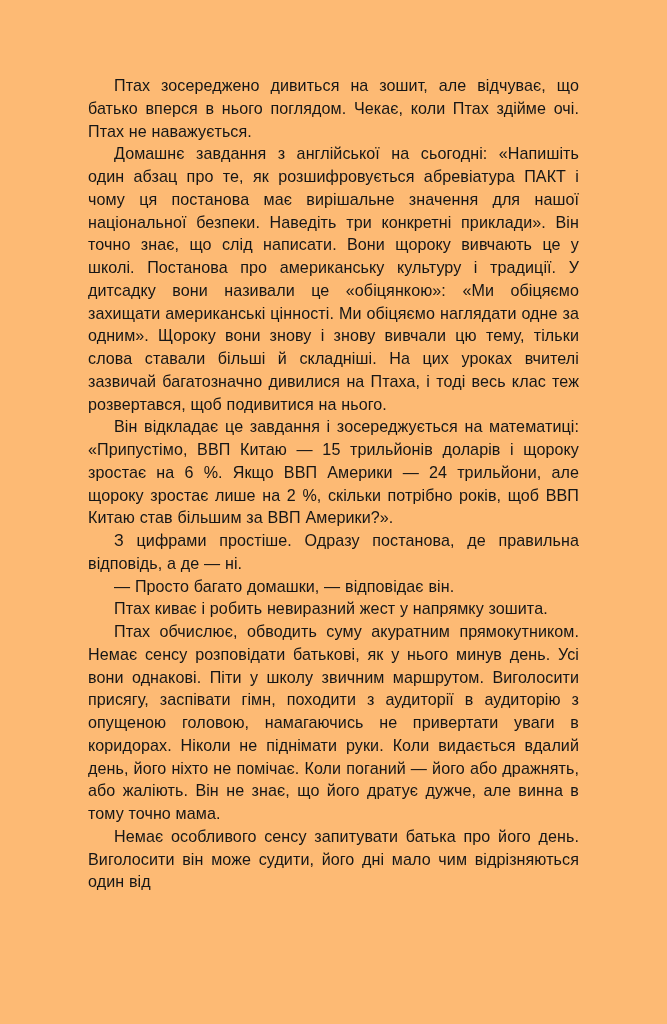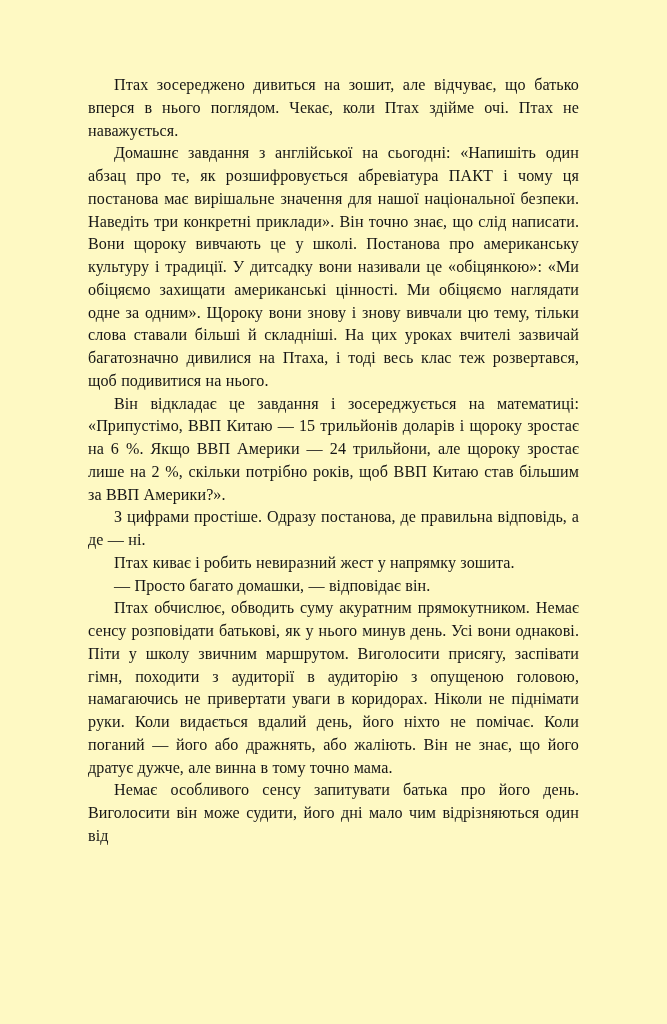--- a/index.html
+++ b/index.html
@@ -5,24 +5,24 @@
   html, body {
     margin: 0;
     padding: 0;
     background: #ffffff;
   }
 
   .page {
     position: relative;
     width: 667px;
     height: 1024px;
-    background: #fef9c3;
+    background: #fdba74;
     box-sizing: border-box;
     overflow: hidden;
-    font-family: Liberation Serif, serif;
+    font-family: Liberation Sans, sans-serif;
     color: #161616;
   }
 
   .text-column {
     position: absolute;
     left: 88px;
     top: 74px;
     width: 491px;
   }
 
@@ -58,20 +58,20 @@
 </head>
 <body>
 
 <div class="page">
 
   <div class="text-column">
     <p class="para">Птах зосереджено дивиться на зошит, але відчуває, що батько вперся в нього поглядом. Чекає, коли Птах здійме очі. Птах не наважується.</p>
     <p class="para">Домашнє завдання з англійської на сьогодні: «Напишіть один абзац про те, як розшифровується абревіатура ПАКТ і чому ця постанова має вирішальне значення для нашої національної безпеки. Наведіть три конкретні приклади». Він точно знає, що слід написати. Вони щороку вивчають це у школі. Постанова про американську культуру і традиції. У дитсадку вони називали це «обіцянкою»: «Ми обіцяємо захищати американські цінності. Ми обіцяємо наглядати одне за одним». Щороку вони знову і знову вивчали цю тему, тільки слова ставали більші й складніші. На цих уроках вчителі зазвичай багатозначно дивилися на Птаха, і тоді весь клас теж розвертався, щоб подивитися на нього.</p>
     <p class="para">Він відкладає це завдання і зосереджується на математиці: «Припустімо, ВВП Китаю — 15 трильйонів доларів і щороку зростає на 6 %. Якщо ВВП Америки — 24 трильйони, але щороку зростає лише на 2 %, скільки потрібно років, щоб ВВП Китаю став більшим за ВВП Америки?».</p>
     <p class="para">З цифрами простіше. Одразу постанова, де правильна відповідь, а де — ні.</p>
+    <p class="para dialogue">— Просто багато домашки, — відповідає він.</p>
     <p class="para">Птах киває і робить невиразний жест у напрямку зошита.</p>
-    <p class="para dialogue">— Просто багато домашки, — відповідає він.</p>
     <p class="para">Птах обчислює, обводить суму акуратним прямокутником. Немає сенсу розповідати батькові, як у нього минув день. Усі вони однакові. Піти у школу звичним маршрутом. Виголосити присягу, заспівати гімн, походити з аудиторії в аудиторію з опущеною головою, намагаючись не привертати уваги в коридорах. Ніколи не піднімати руки. Коли видається вдалий день, його ніхто не помічає. Коли поганий — його або дражнять, або жаліють. Він не знає, що його дратує дужче, але винна в тому точно мама.</p>
     <p class="para">Немає особливого сенсу запитувати батька про його день. Виголосити він може судити, його дні мало чим відрізняються один від</p>
   </div>
 
 
 </div>
 
 </body></html>

